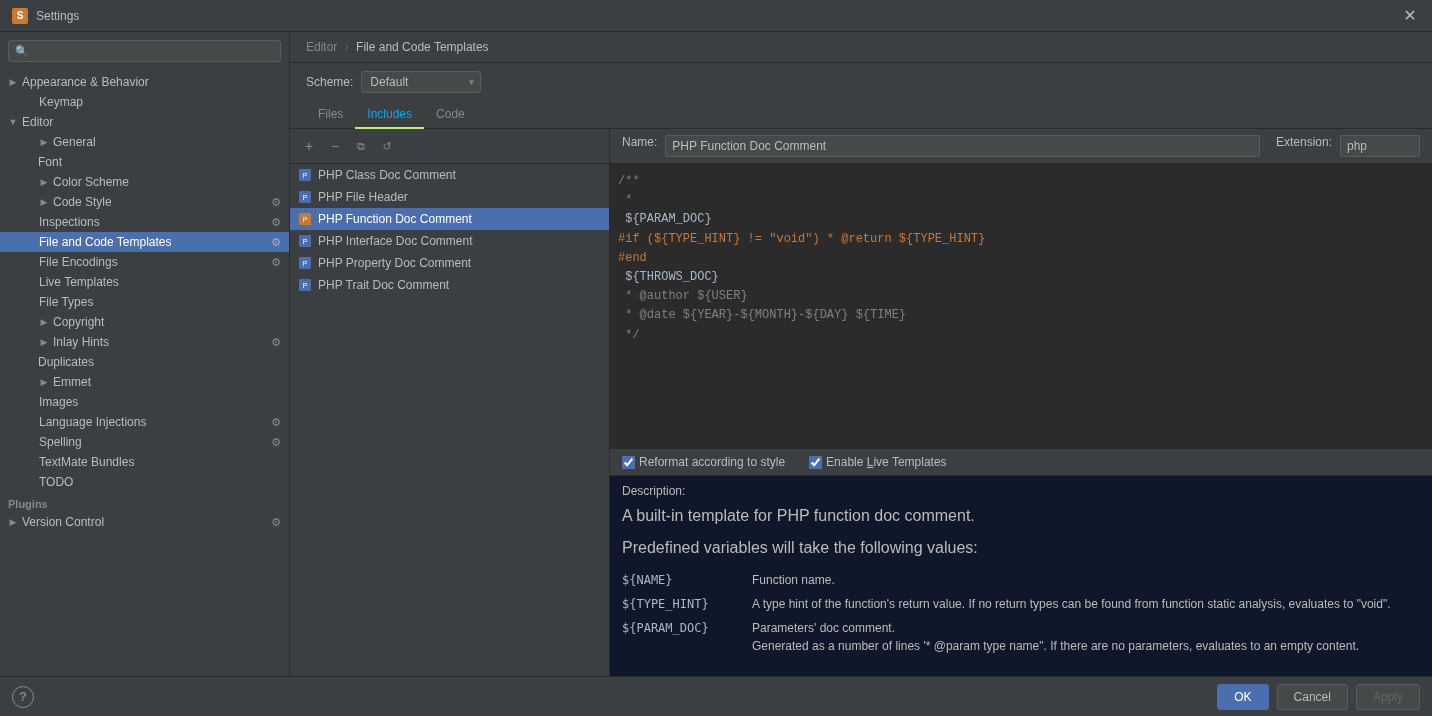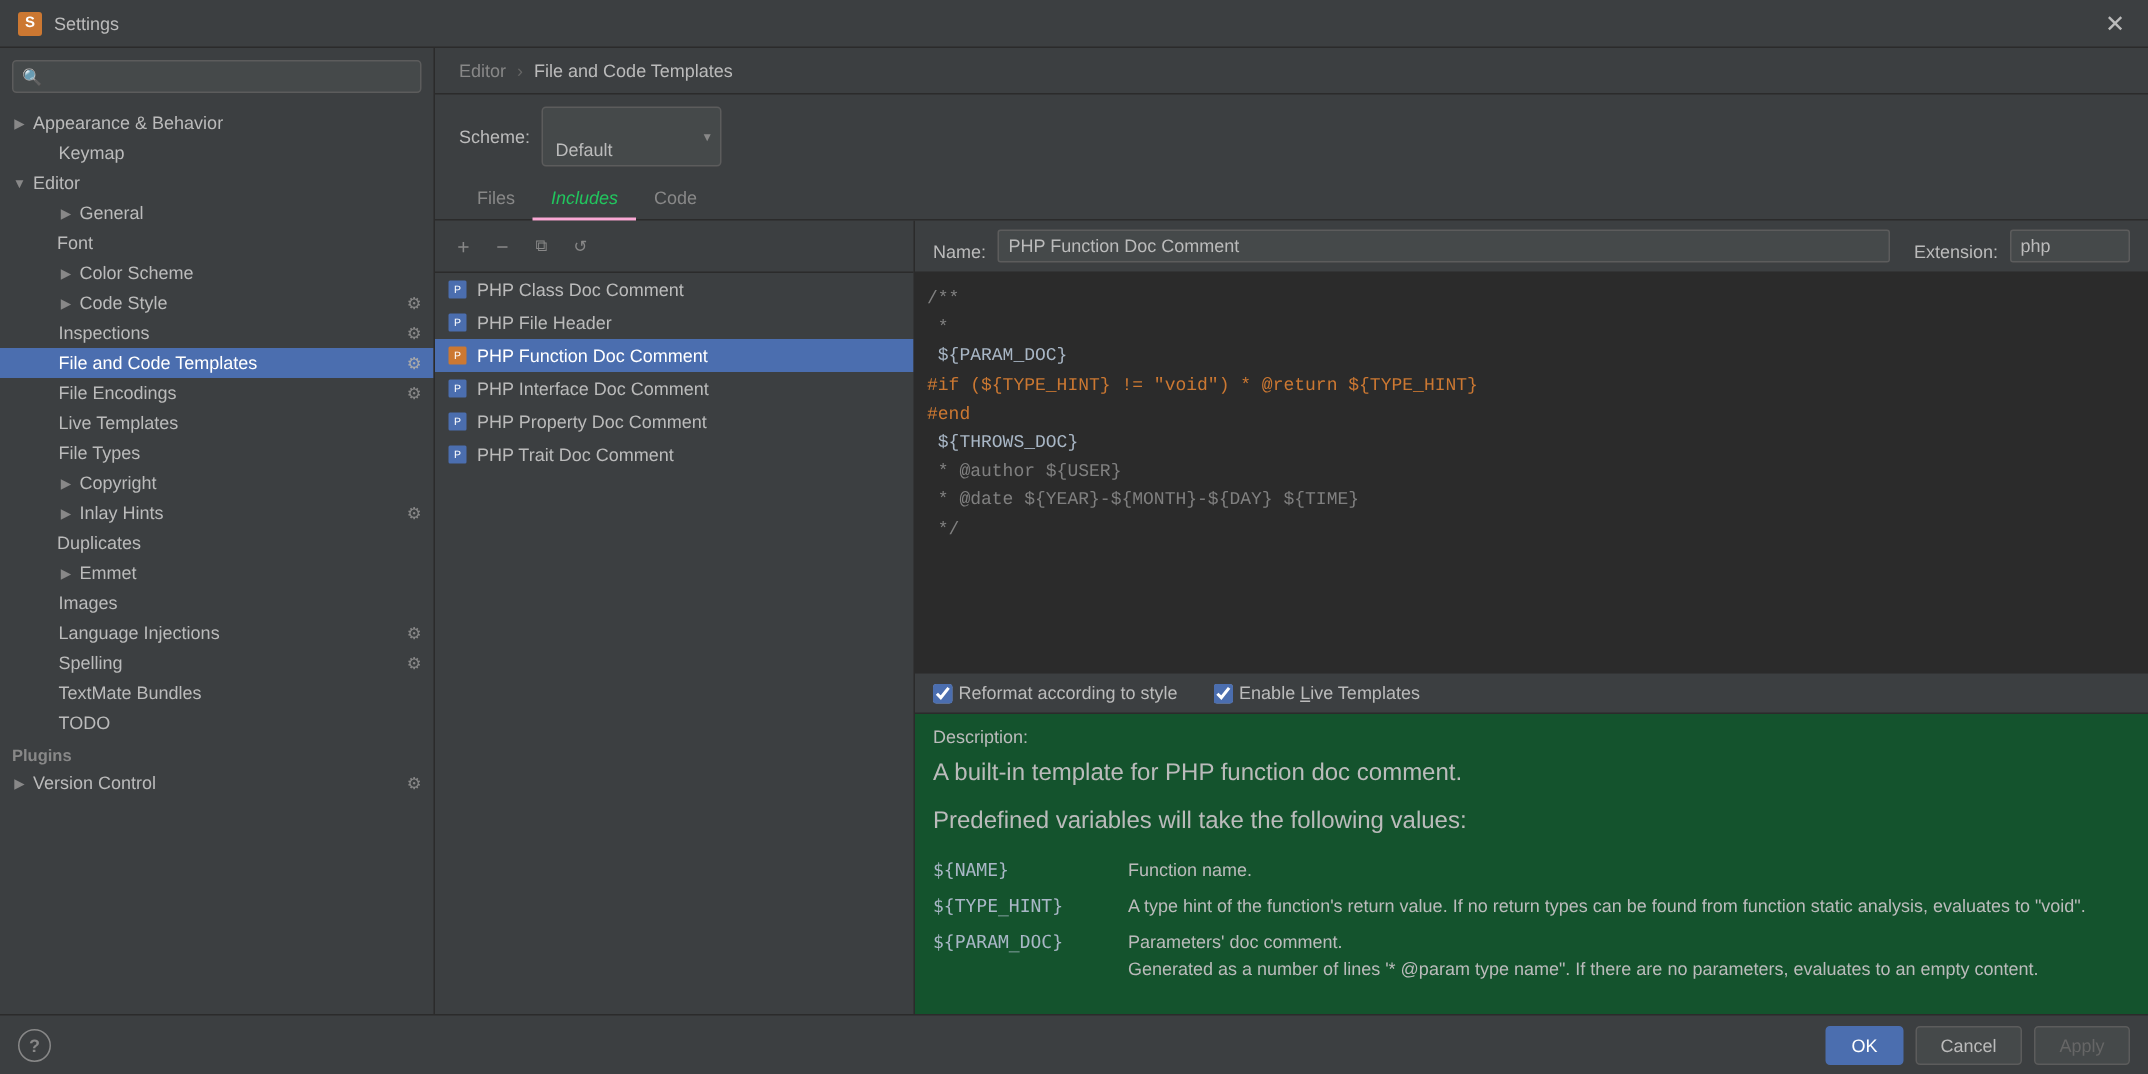--- a/index.html
+++ b/index.html
@@ -128,21 +128,21 @@
       padding: 8px 16px;
       gap: 8px;
       flex-shrink: 0;
     }
     .scheme-label { color: #bbbbbb; font-size: 12px; }
     .scheme-select {
       background: #45494a;
       border: 1px solid #5c5c5c;
       border-radius: 3px;
       color: #bbbbbb;
-      padding: 21px 24px 3px 8px;
+      padding: 3px 24px 3px 8px;
       font-size: 12px;
       cursor: pointer;
       appearance: none;
       -webkit-appearance: none;
       position: relative;
       min-width: 120px;
     }
     .scheme-select-wrap {
       position: relative;
       display: inline-flex;
@@ -164,21 +164,21 @@
       flex-shrink: 0;
     }
     .tab {
       padding: 6px 12px;
       cursor: pointer;
       font-size: 12px;
       color: #888;
       border-bottom: 2px solid transparent;
       margin-bottom: -1px;
     }
-    .tab.active { color: #22c55e; border-bottom: 2px solid #f9a8d4; font-style: italic; }
+    .tab.active { color: #0ea5e9; border-bottom: 2px solid #bef264; }
 
     .panel-body {
       display: flex;
       flex: 1;
       overflow: hidden;
     }
 
     
     .templates-list-panel {
       width: 320px;
@@ -242,21 +242,21 @@
 
     
     .editor-panel {
       flex: 1;
       display: flex;
       flex-direction: column;
       overflow: hidden;
     }
     .name-row {
       display: flex;
-      align-items: flex-end;
+      align-items: flex-start;
       padding: 6px 12px;
       gap: 8px;
       border-bottom: 1px solid #2b2b2b;
       flex-shrink: 0;
     }
     .name-label { color: #bbbbbb; font-size: 12px; }
     .name-input {
       background: #45494a;
       border: 1px solid #5c5c5c;
       border-radius: 2px;
@@ -308,21 +308,21 @@
     .checkbox-item input[type=checkbox] {
       accent-color: #4b6eaf;
     }
     .checkbox-label { color: #bbbbbb; }
     .underline { text-decoration: underline; }
 
     .description-panel {
       flex: 0 0 200px;
       overflow-y: auto;
       padding: 8px 12px;
-      background: #14532d;
+      background: #0f172a;
     }
     .desc-title { color: #bbbbbb; font-size: 12px; margin-bottom: 6px; }
     .desc-text { color: #bbbbbb; font-size: 16px; line-height: 1.5; margin-bottom: 8px; }
     .desc-table { width: 100%; border-collapse: collapse; }
     .desc-table td {
       vertical-align: top;
       padding: 3px 8px 3px 0;
       font-size: 12px;
       color: #bbbbbb;
       line-height: 1.5;

